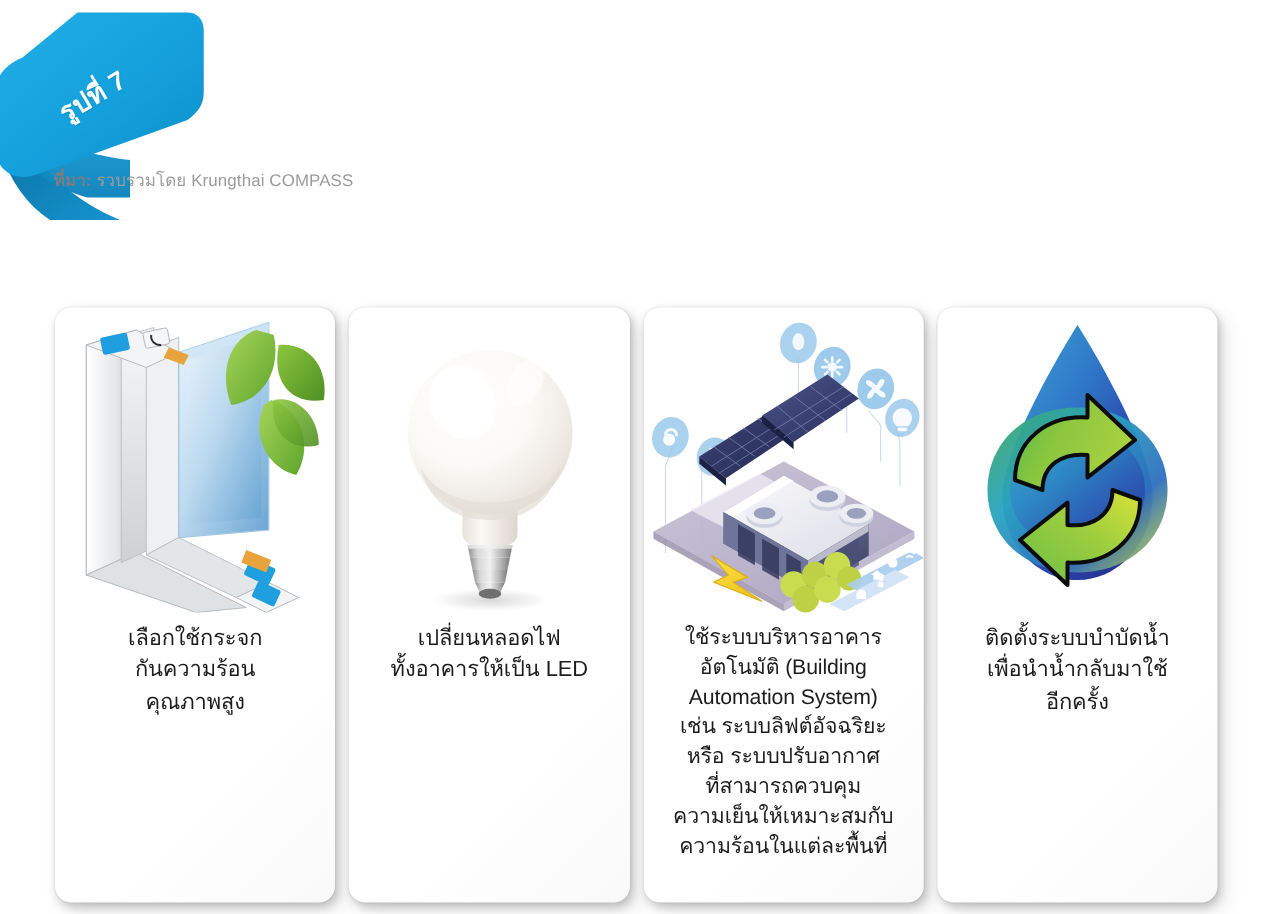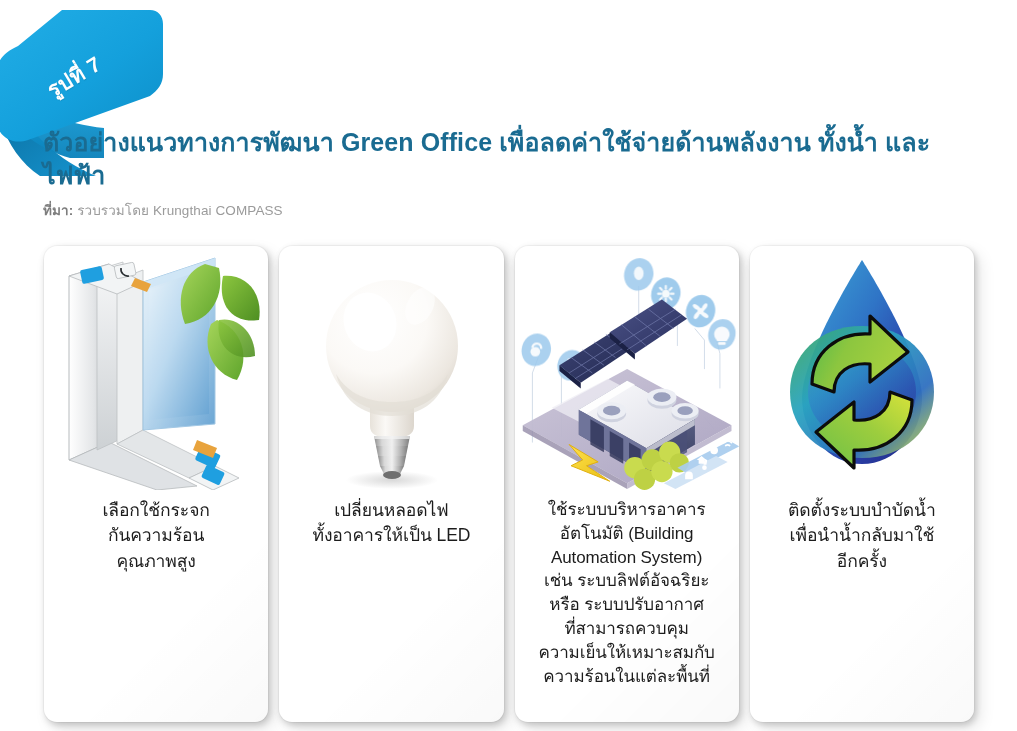--- a/index.html
+++ b/index.html
@@ -152,22 +152,20 @@
       <path d="M -6 92 C 2 126, 16 152, 40 168 L 96 168 C 58 152, 30 126, 16 96 Z" fill="url(#ribFold)"></path>
       <path d="M -6 88 C 10 120, 40 142, 70 150 L 104 150 L 104 120 C 66 116, 30 102, 6 78 Z" fill="url(#ribTail)" opacity=".96"></path>
 
       <path d="M 62 2 L 150 2 C 158 2, 163 8, 163 16 L 163 66 C 163 76, 158 82, 150 88
                L 28 132 C 10 138, -4 126, -4 110 L -4 66 C -4 54, 4 44, 18 38 Z" fill="url(#ribGrad)"></path>
     </svg>
     <div class="ribbon-label">รูปที่ 7</div>
   </div>
 
   <div class="header">
-    <div class="title">ตัวอย่างแนวทางการพัฒนา Green Office เพื่อลดค่าใช้จ่ายด้านพลังงาน
-ทั้งน้ำ และไฟฟ้า</div>
     <div class="source">
       <b>ที่มา:</b><span> รวบรวมโดย Krungthai COMPASS</span>
     </div>
   </div>
 
   <div class="cards">
 
     <div class="card">
       <div class="card-art">
         <svg width="218" height="236" viewBox="0 0 218 236" xmlns="http://www.w3.org/2000/svg">

